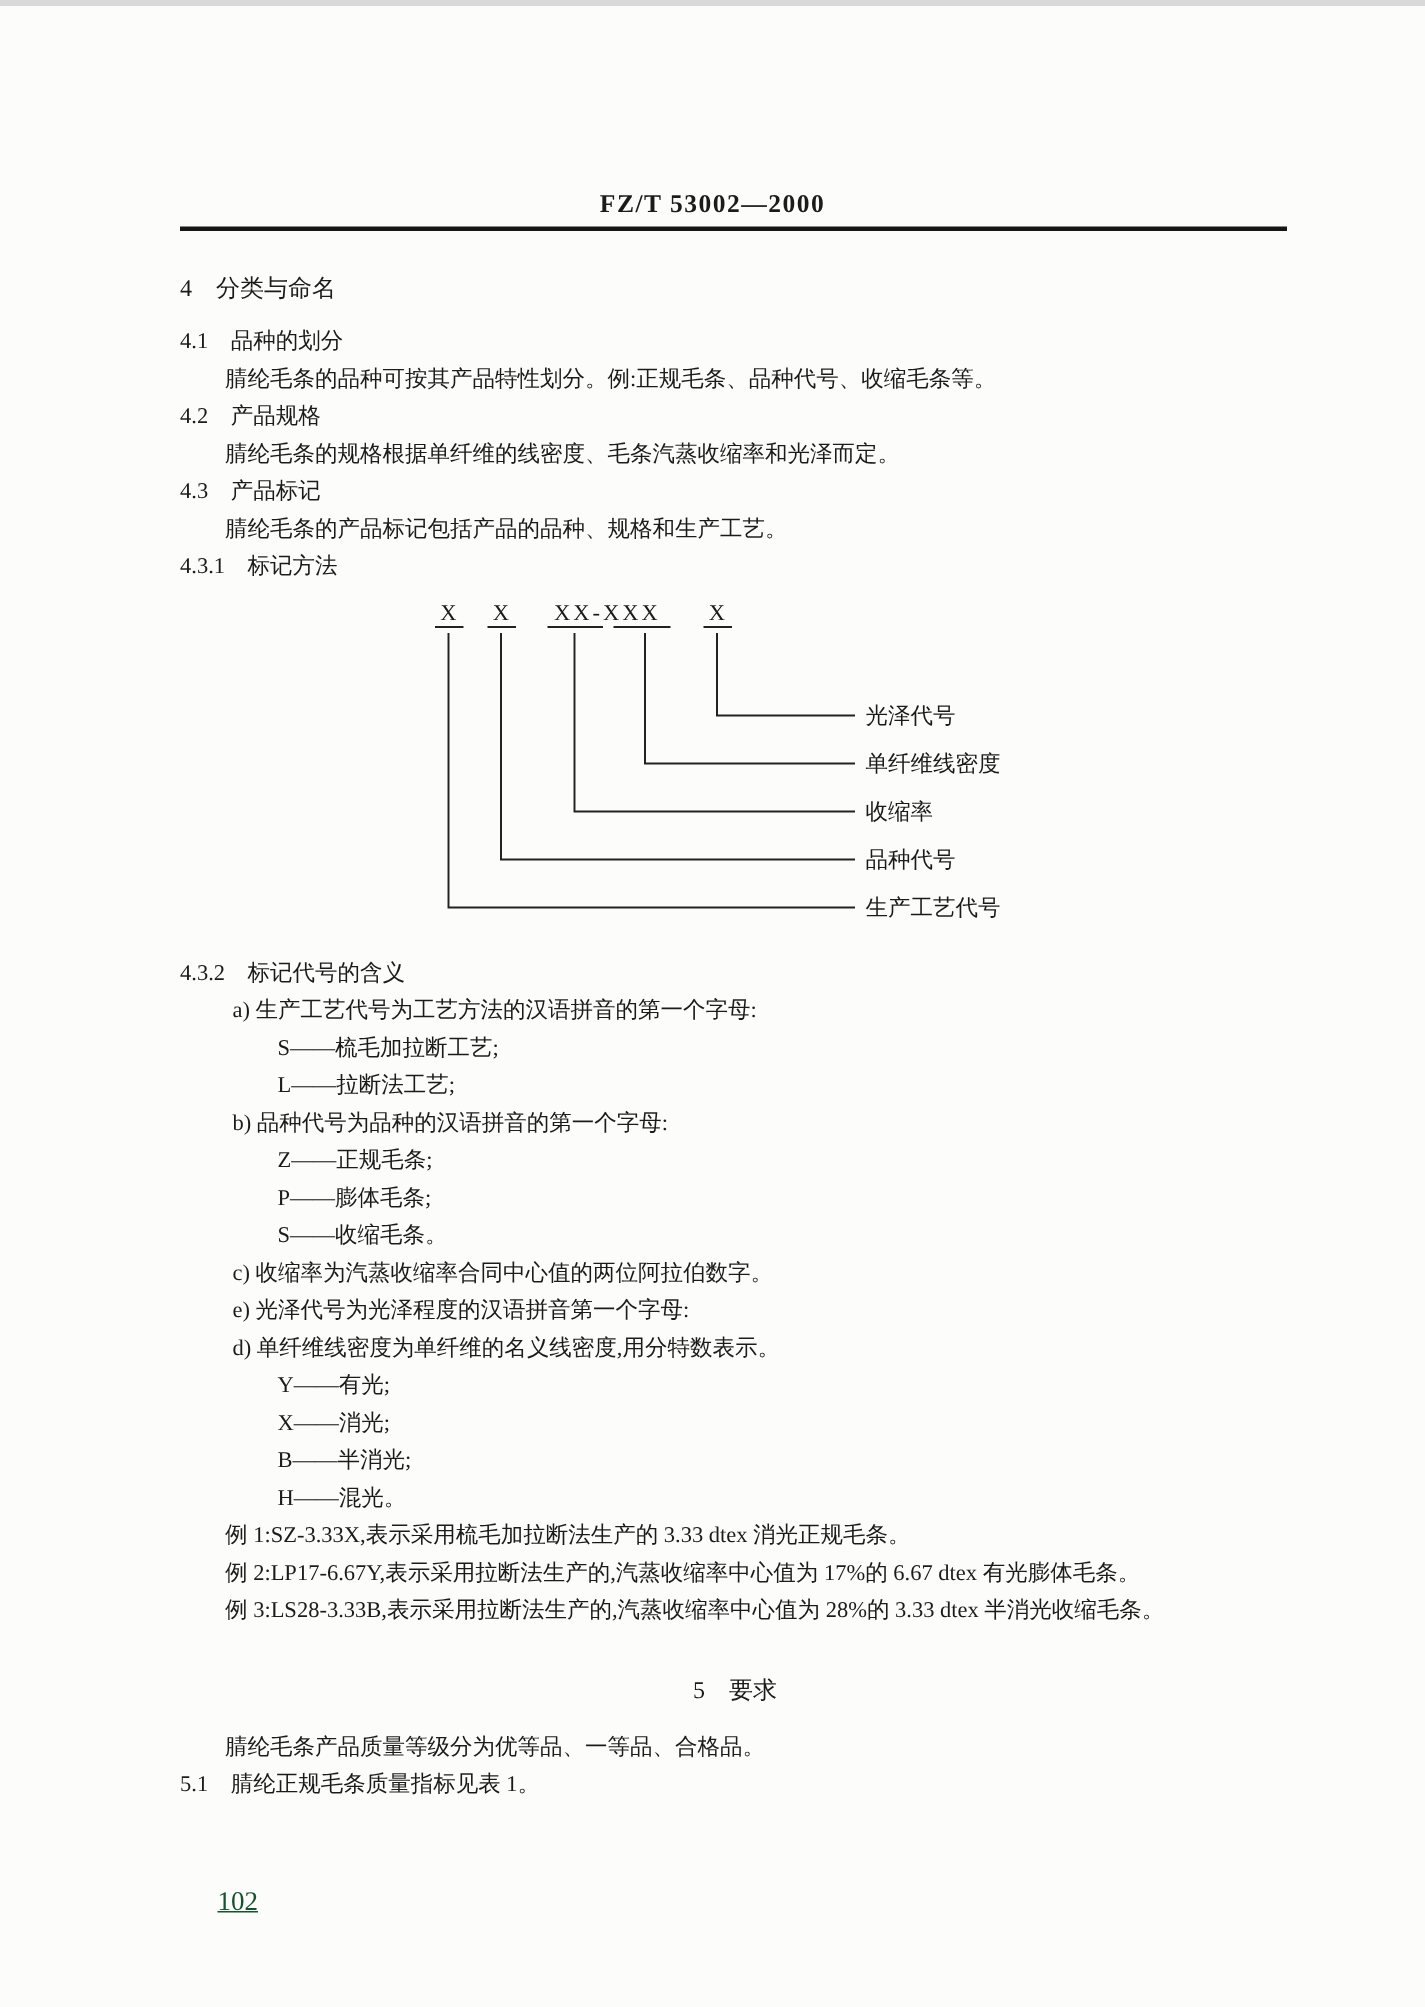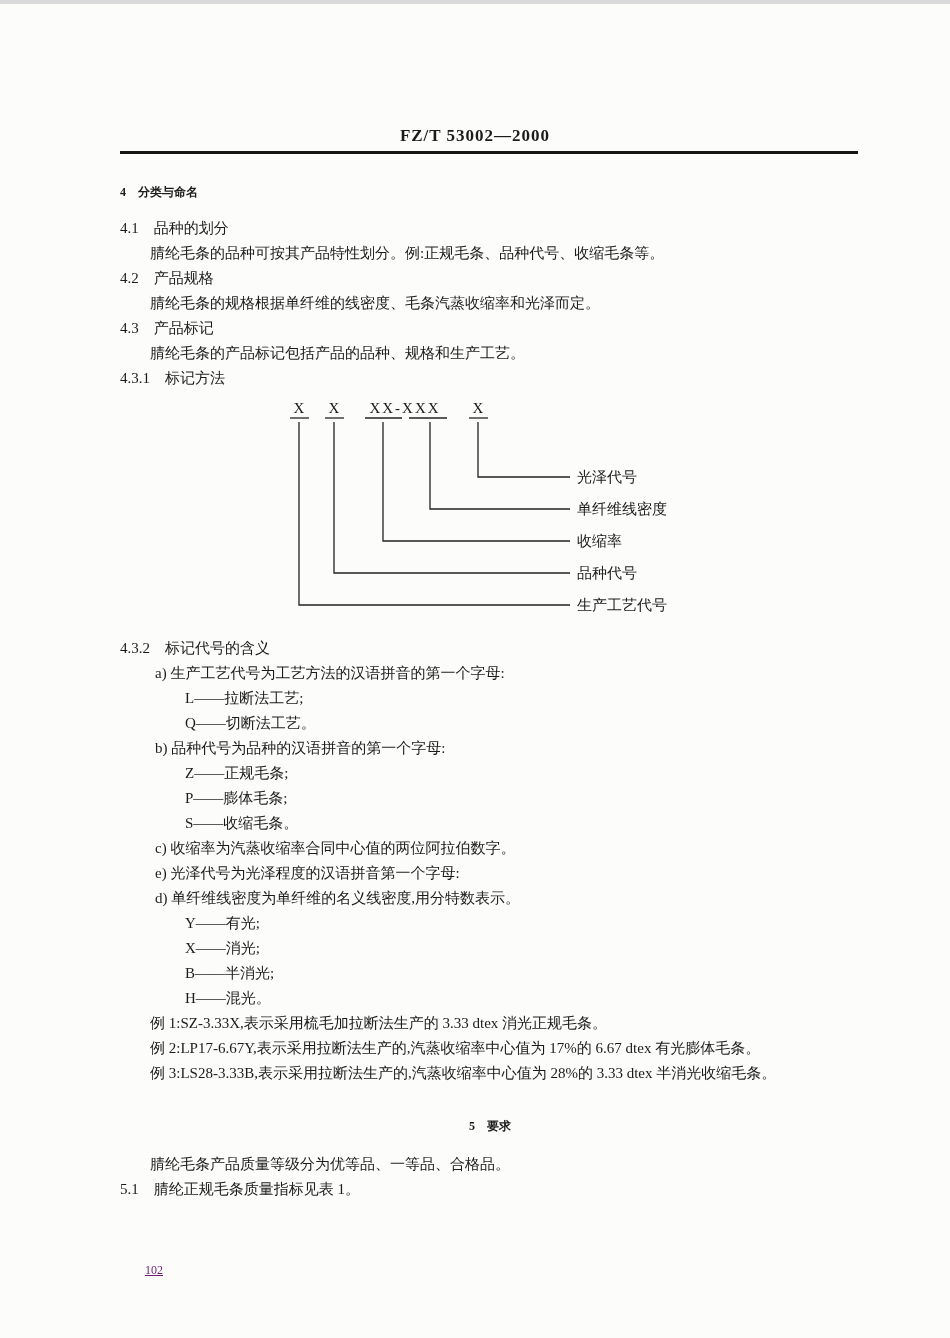--- a/index.html
+++ b/index.html
@@ -24,22 +24,22 @@
     height: 3px;
     background: #161616;
     margin: 5px 92px 0 120px;
   }
   .content {
     margin: 26px 90px 0 120px;
     font-size: 15px;
     line-height: 25px;
   }
   .h-sec {
-    font-weight: bold;
-    font-size: 12px;
+    font-weight: normal;
+    font-size: 16px;
     margin: 0 0 11px 0;
   }
   .h-sec.sec5 { margin-top: 28px; margin-bottom: 13px; text-align: center; }
   .h-sub { margin: 0; }
   .para { margin: 0; text-indent: 2em; }
   .item { margin: 0 0 0 35px; }
   .subitem { margin: 0 0 0 65px; }
   .example { margin: 0; text-indent: 2em; }
   .diagram-wrap { margin: 8px 0 4px 165px; }
   svg text {
@@ -50,22 +50,22 @@
   svg .mark-wide { letter-spacing: 2px; }
   svg line, svg polyline {
     stroke: #222;
     stroke-width: 1.3;
     fill: none;
   }
   .page-number {
     position: absolute;
     left: 145px;
     bottom: 64px;
-    font-size: 12px;
-    color: #701a75;
+    font-size: 18px;
+    color: #14532d;
     text-decoration: underline;
   }
 </style>
 </head>
 <body>
 
 <div class="page">
 
   <div class="doc-code">FZ/T 53002—2000</div>
   <div class="header-rule"></div>
@@ -113,22 +113,22 @@
           <text x="292" y="147">收缩率</text>
           <text x="292" y="179">品种代号</text>
           <text x="292" y="211">生产工艺代号</text>
         </g>
       </svg>
     </div>
 
     <div class="h-sub">4.3.2　标记代号的含义</div>
 
     <div class="item">a) 生产工艺代号为工艺方法的汉语拼音的第一个字母:</div>
+    <div class="subitem">S——梳毛加拉断工艺;</div>
     <div class="subitem">L——拉断法工艺;</div>
-    <div class="subitem">Q——切断法工艺。</div>
 
     <div class="item">b) 品种代号为品种的汉语拼音的第一个字母:</div>
     <div class="subitem">Z——正规毛条;</div>
     <div class="subitem">P——膨体毛条;</div>
     <div class="subitem">S——收缩毛条。</div>
 
     <div class="item">c) 收缩率为汽蒸收缩率合同中心值的两位阿拉伯数字。</div>
     <div class="item">e) 光泽代号为光泽程度的汉语拼音第一个字母:</div>
 
     <div class="item">d) 单纤维线密度为单纤维的名义线密度,用分特数表示。</div>

